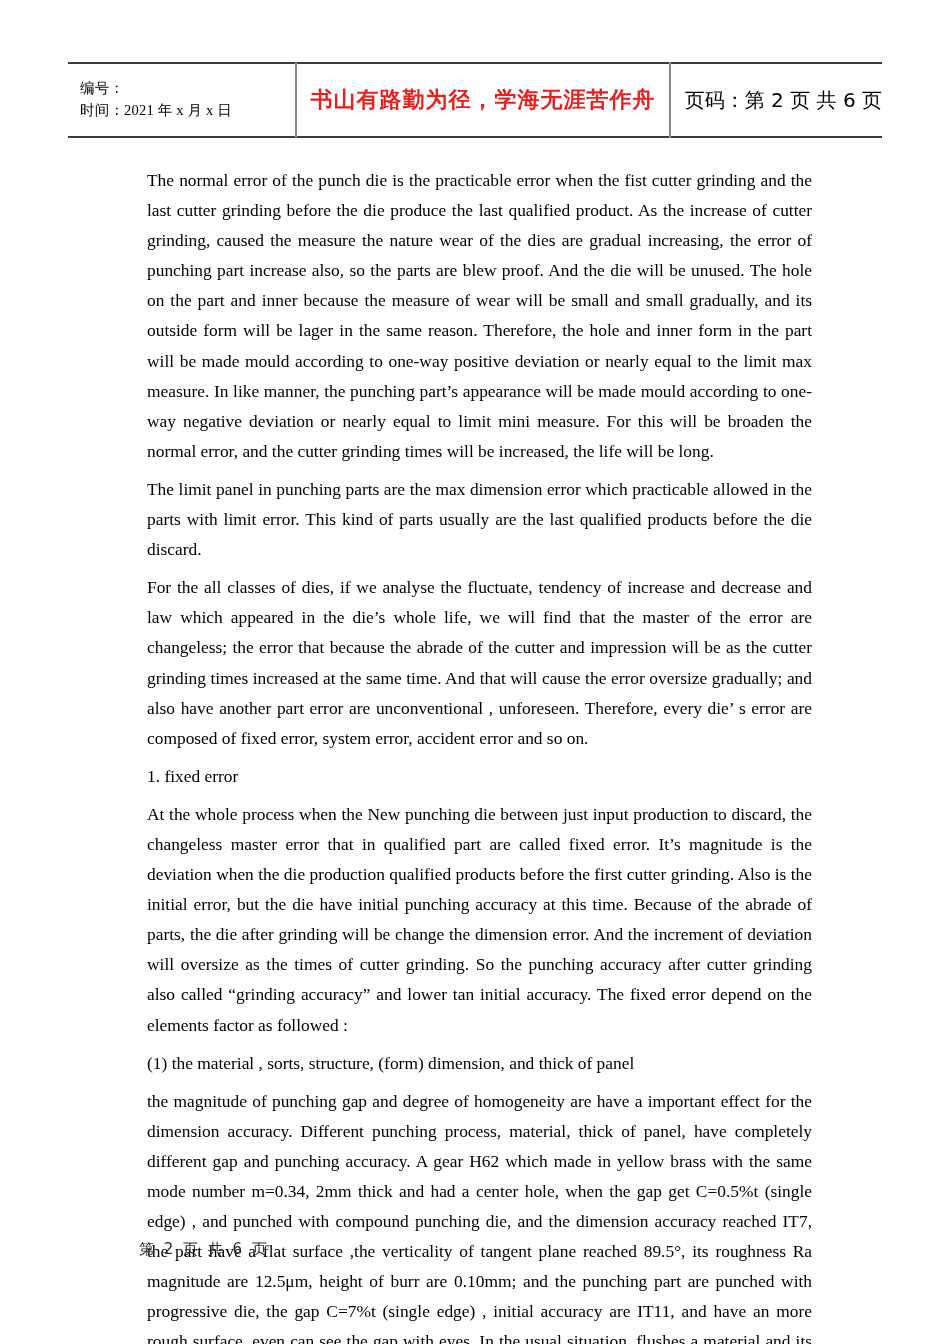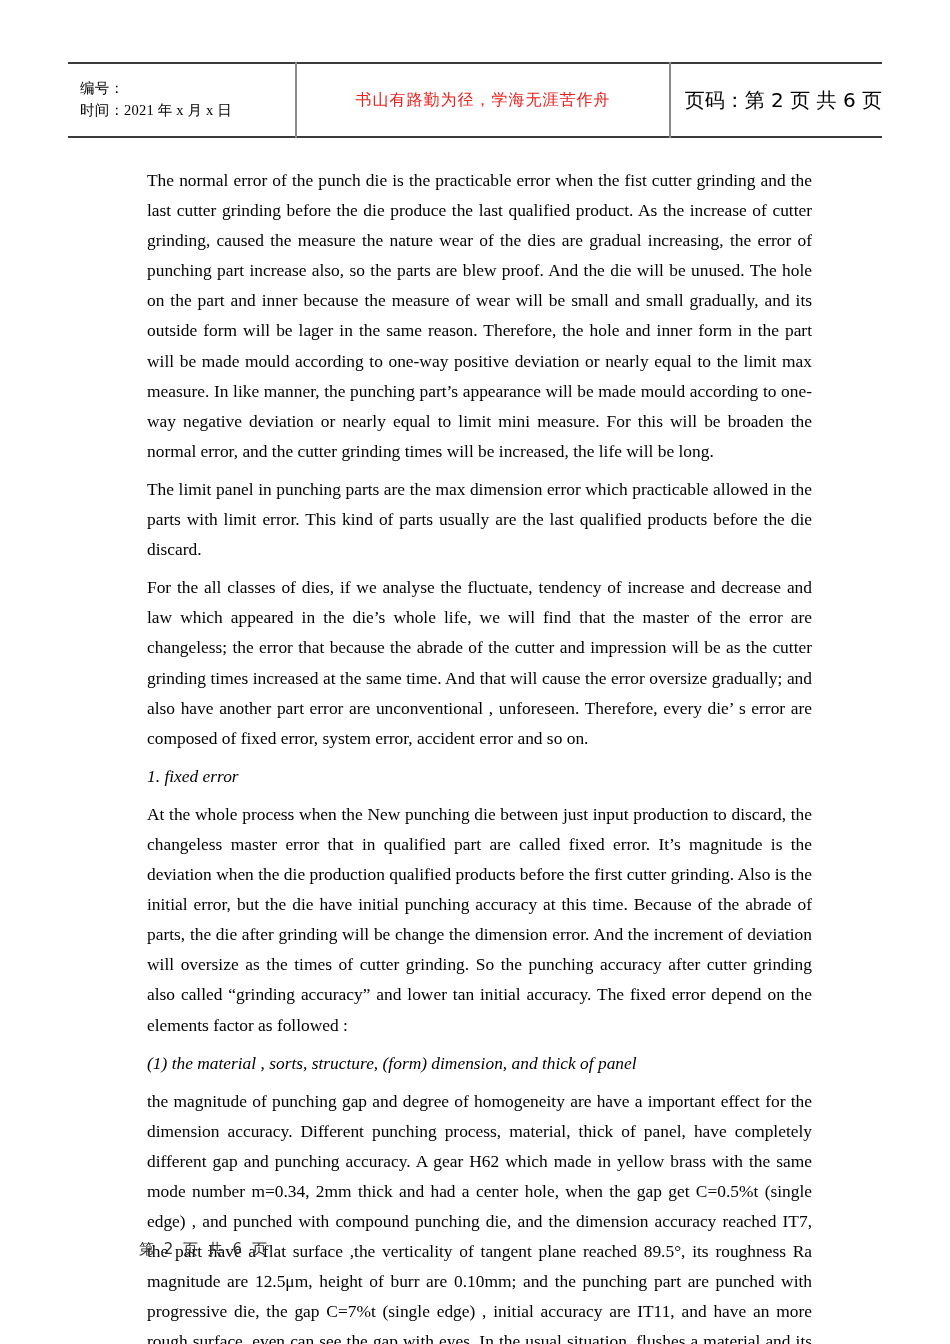--- a/index.html
+++ b/index.html
@@ -47,22 +47,22 @@
     white-space: nowrap;
     letter-spacing: 0.2px;
   }
   .cell-slogan {
     text-align: center;
     border-right: 2px solid #8a8a8a;
     padding: 0 10px !important;
   }
   .cell-slogan .slogan-text {
     font-family: "DejaVu Sans", "Liberation Sans", sans-serif;
-    font-weight: normal;
-    font-size: 16px;
+    font-weight: bold;
+    font-size: 22px;
     letter-spacing: 1px;
     white-space: nowrap;
   }
   .cell-page {
     width: 172px;
     padding-left: 14px !important;
     font-family: "DejaVu Sans", "Liberation Sans", sans-serif;
     font-size: 20px;
     white-space: nowrap;
     color: #000000;
@@ -79,21 +79,20 @@
     margin: 8px;
     font-size: 17.4px;
     line-height: 30.1px;
     text-align: justify;
     text-justify: inter-word;
     color: #000000;
     hyphens: none;
   }
   .para.justify-all {
     text-align-last: left;
-    font-style: italic;
   }
 
   
   .footer-wrap {
     position: absolute;
     left: 139px;
     top: 1240px;
     width: 681px;
     text-align: left;
     padding-right: 125px;

